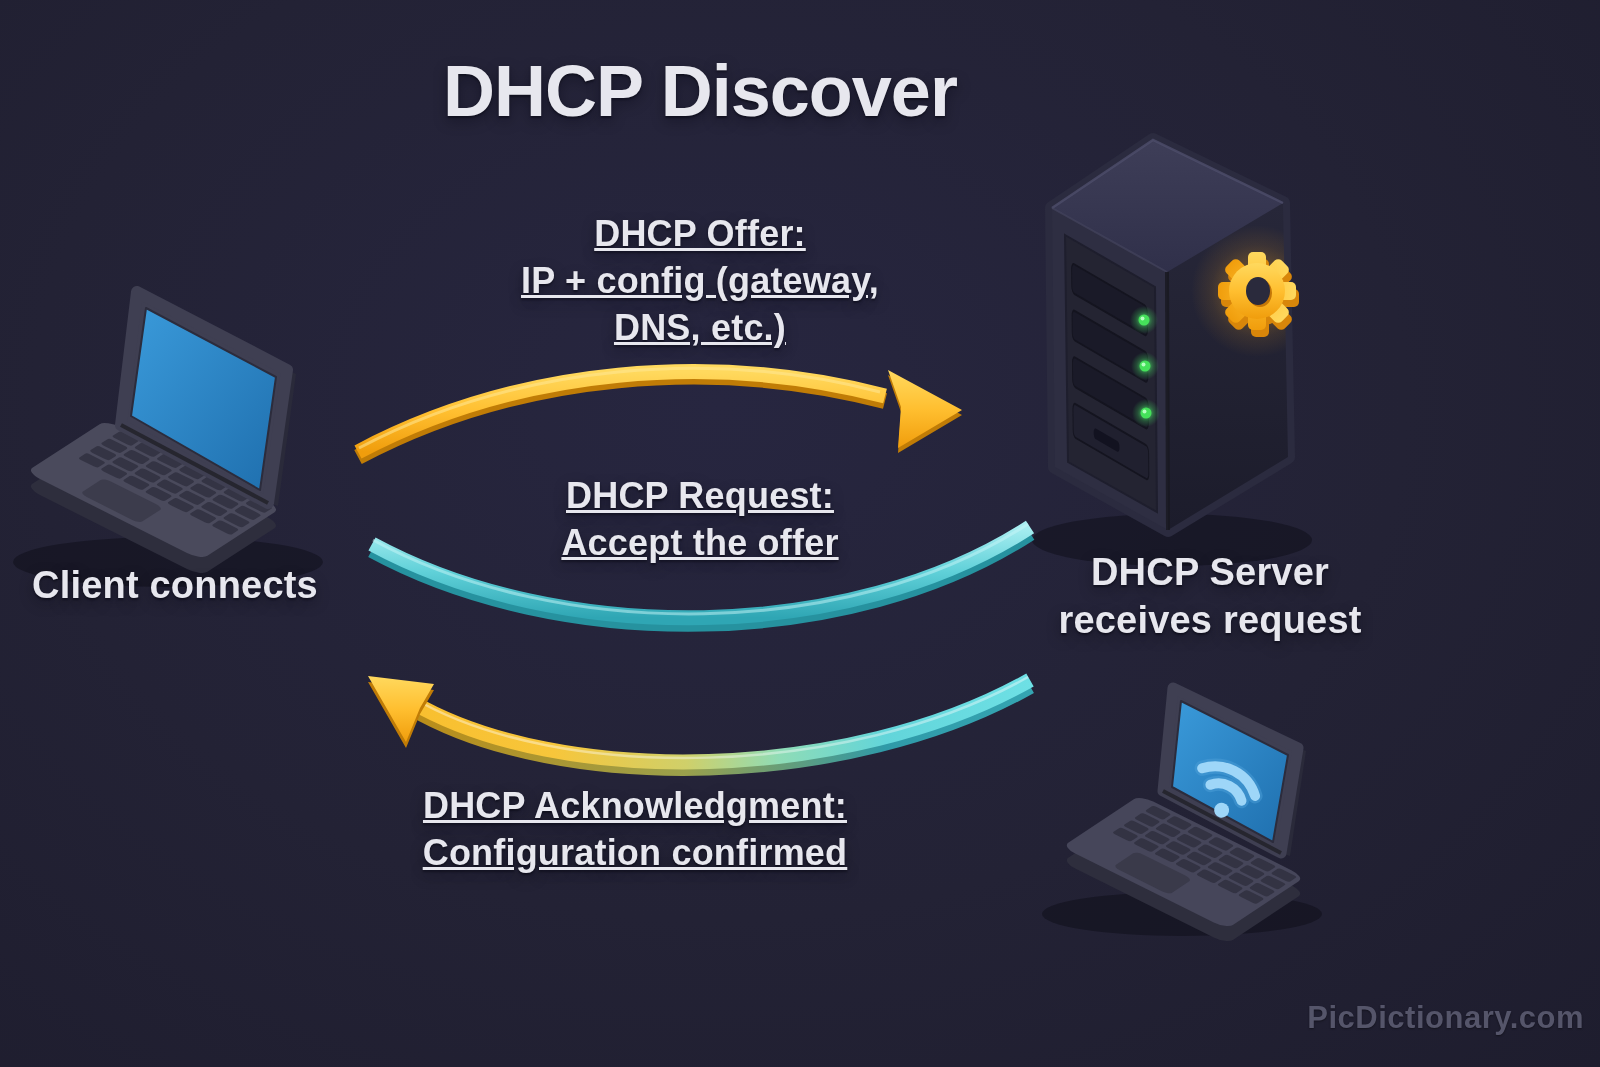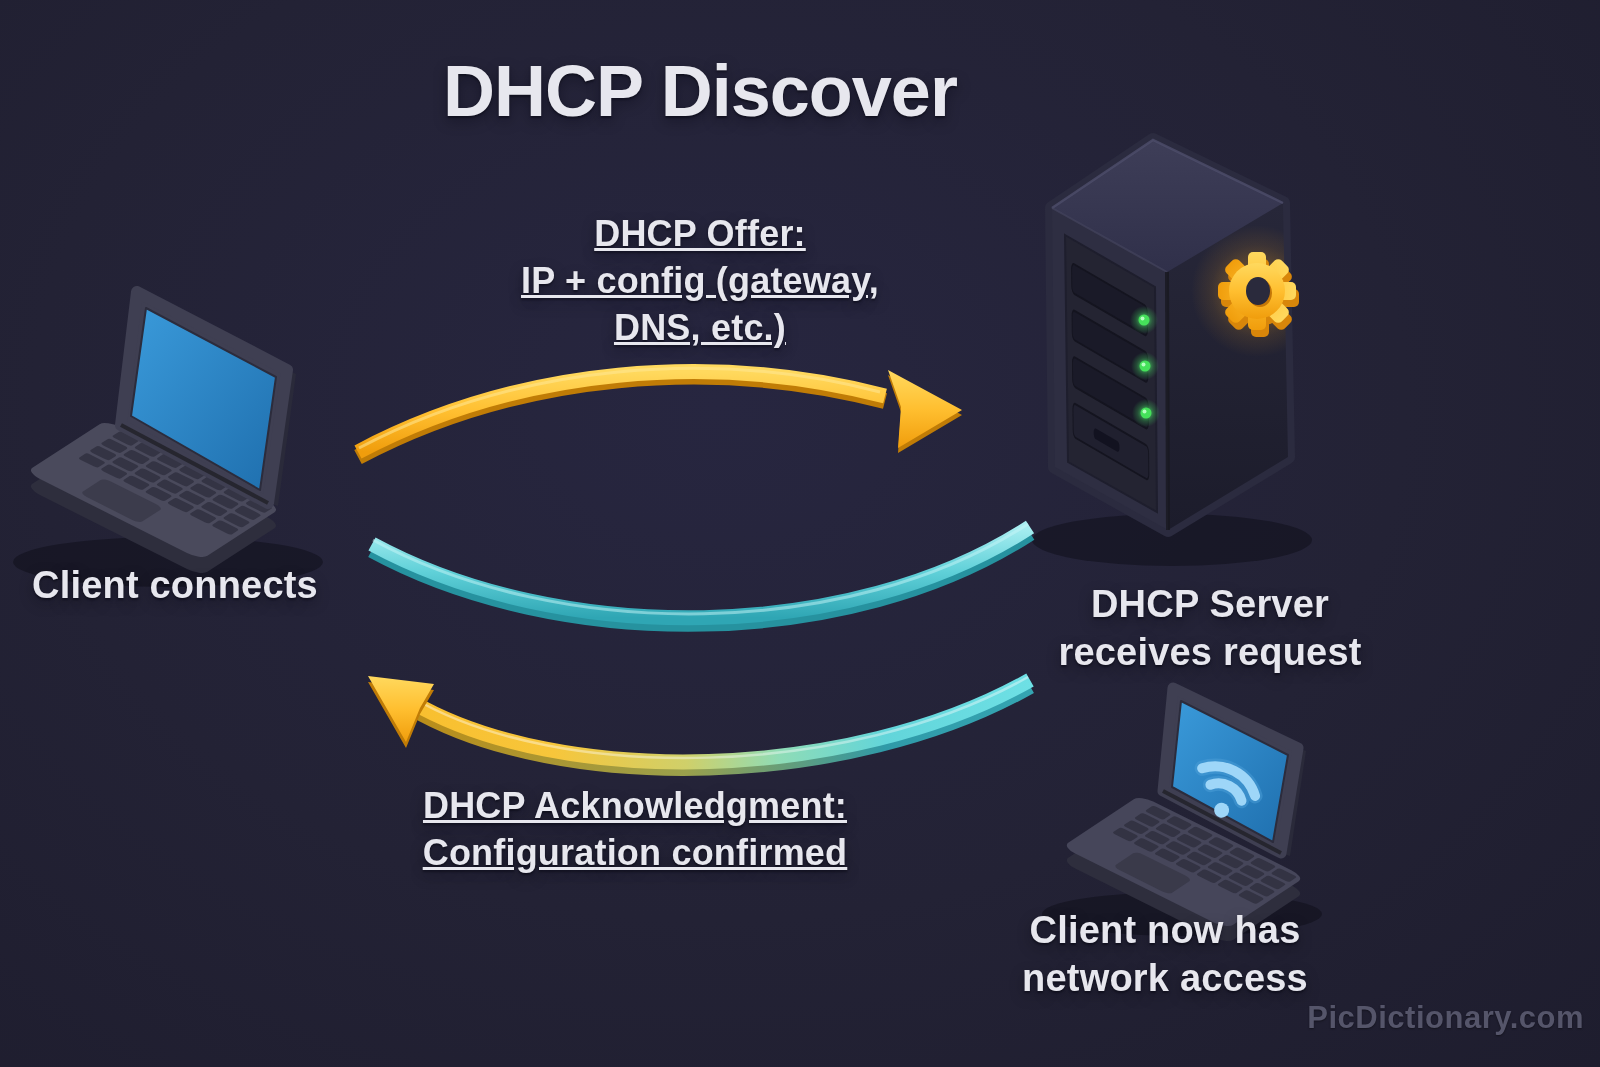--- a/index.html
+++ b/index.html
@@ -14,21 +14,21 @@
     text-shadow:0 2px 2px rgba(5,5,15,.5), 0 5px 14px rgba(5,5,15,.35);
     letter-spacing:.2px;
   }
   .title{left:250px;top:50px;width:900px;font-size:72px;letter-spacing:-1px;}
   .msg{font-size:36px;line-height:47px;text-decoration:underline;}
   .caption{font-size:38px;line-height:48px;}
   .offer{left:450px;top:210px;width:500px;}
   .request{left:450px;top:472px;width:500px;}
   .ack{left:370px;top:782px;width:530px;}
   .client-start{left:0px;top:561px;width:350px;}
-  .server-cap{left:1020px;top:548px;width:380px;margin-top:32px;}
+  .server-cap{left:1020px;top:548px;width:380px;}
   .client-end{left:980px;top:906px;width:370px;}
   .watermark{
     position:absolute;right:16px;top:1000px;font-size:31px;font-weight:700;
     color:#55556a;text-shadow:0 1px 2px rgba(0,0,0,.4);letter-spacing:.5px;
   }
 </style>
 </head>
 <body>
 
 <div class="stage">
@@ -273,35 +273,35 @@
 </svg>
 
 <div class="txt title">DHCP Discover</div>
 
 <div class="txt msg offer">
   <div>DHCP Offer:</div>
   <div>IP + config (gateway,</div>
   <div>DNS, etc.)</div>
 </div>
 
+<div class="txt msg request">
+  <div>DHCP Request:</div>
+  <div>Accept the offer</div>
+</div>
 
 <div class="txt msg ack">
   <div>DHCP Acknowledgment:</div>
   <div>Configuration confirmed</div>
 </div>
 
 <div class="txt caption client-start">
   <div>Client connects</div>
 </div>
 
 <div class="txt caption server-cap">
   <div>DHCP Server</div>
   <div>receives request</div>
 </div>
 
-<div class="txt caption client-end">
-  <div>Client now has</div>
-  <div>network access</div>
-</div>
 
 <div class="watermark">PicDictionary.com</div>
 
 </div>
 
 </body></html>

